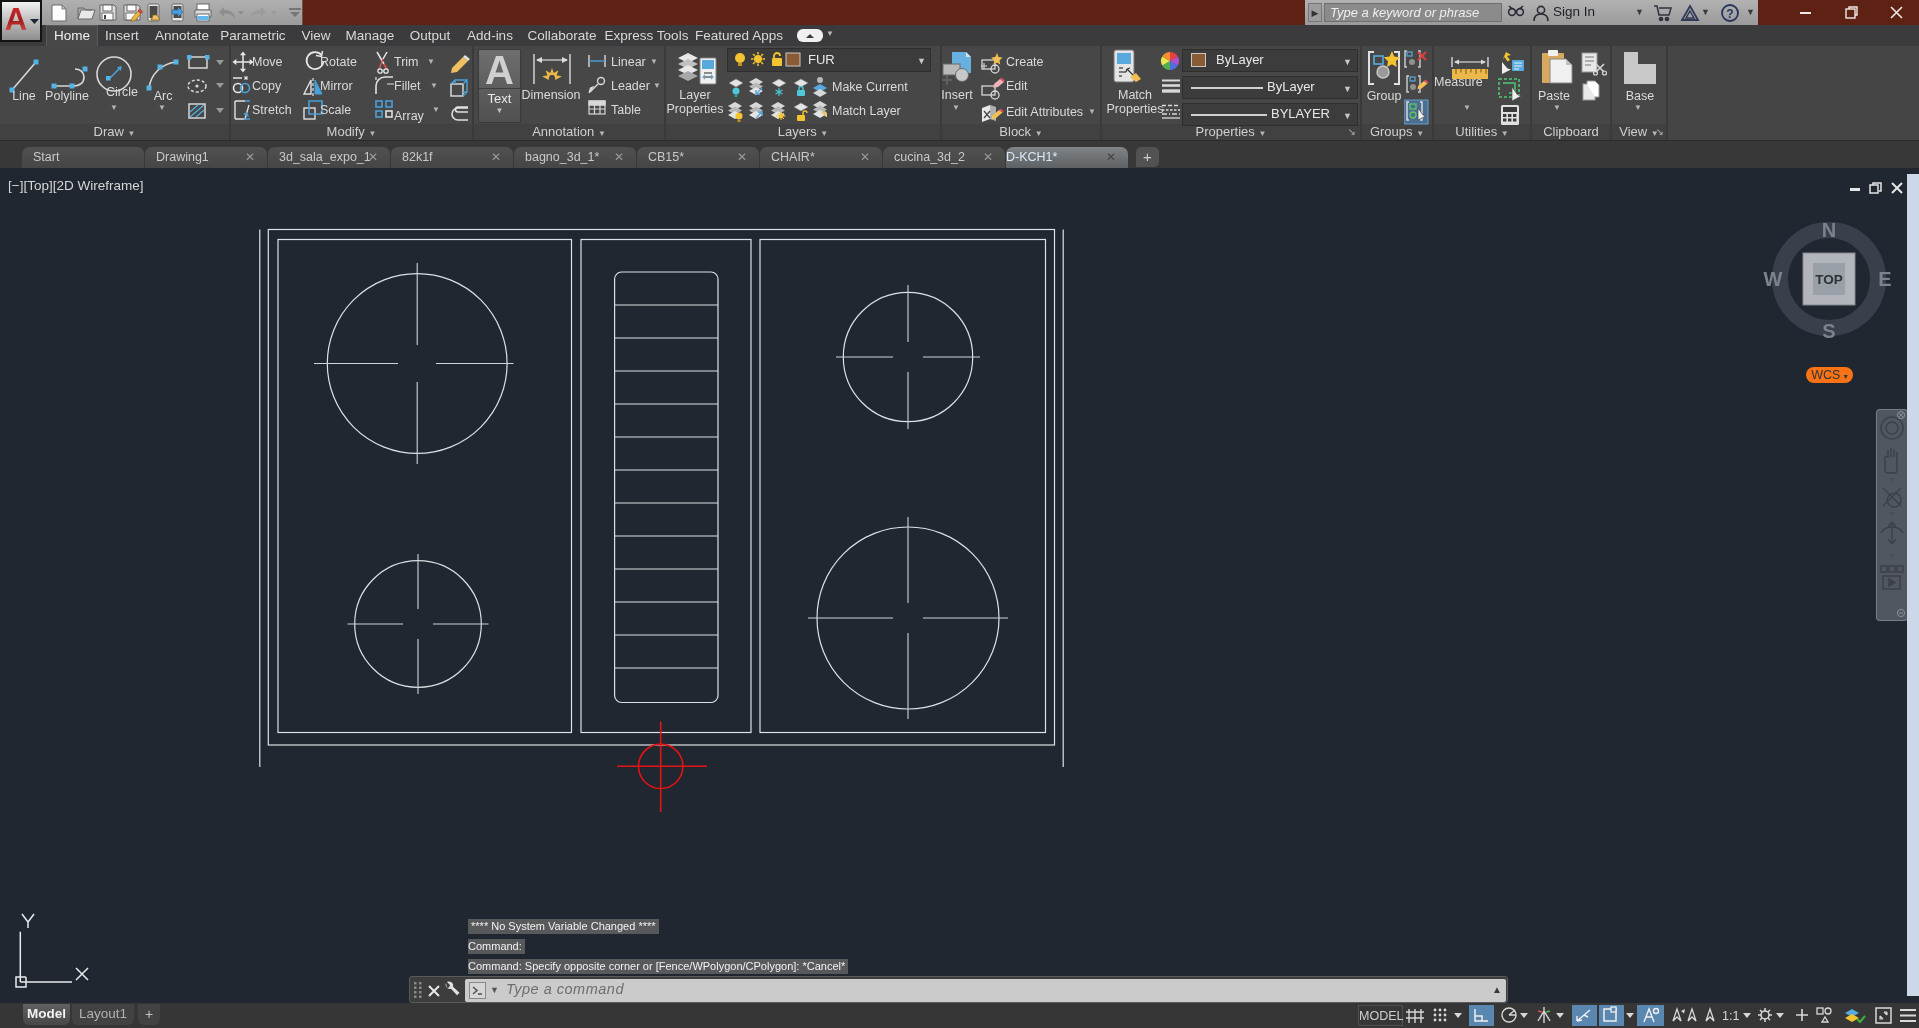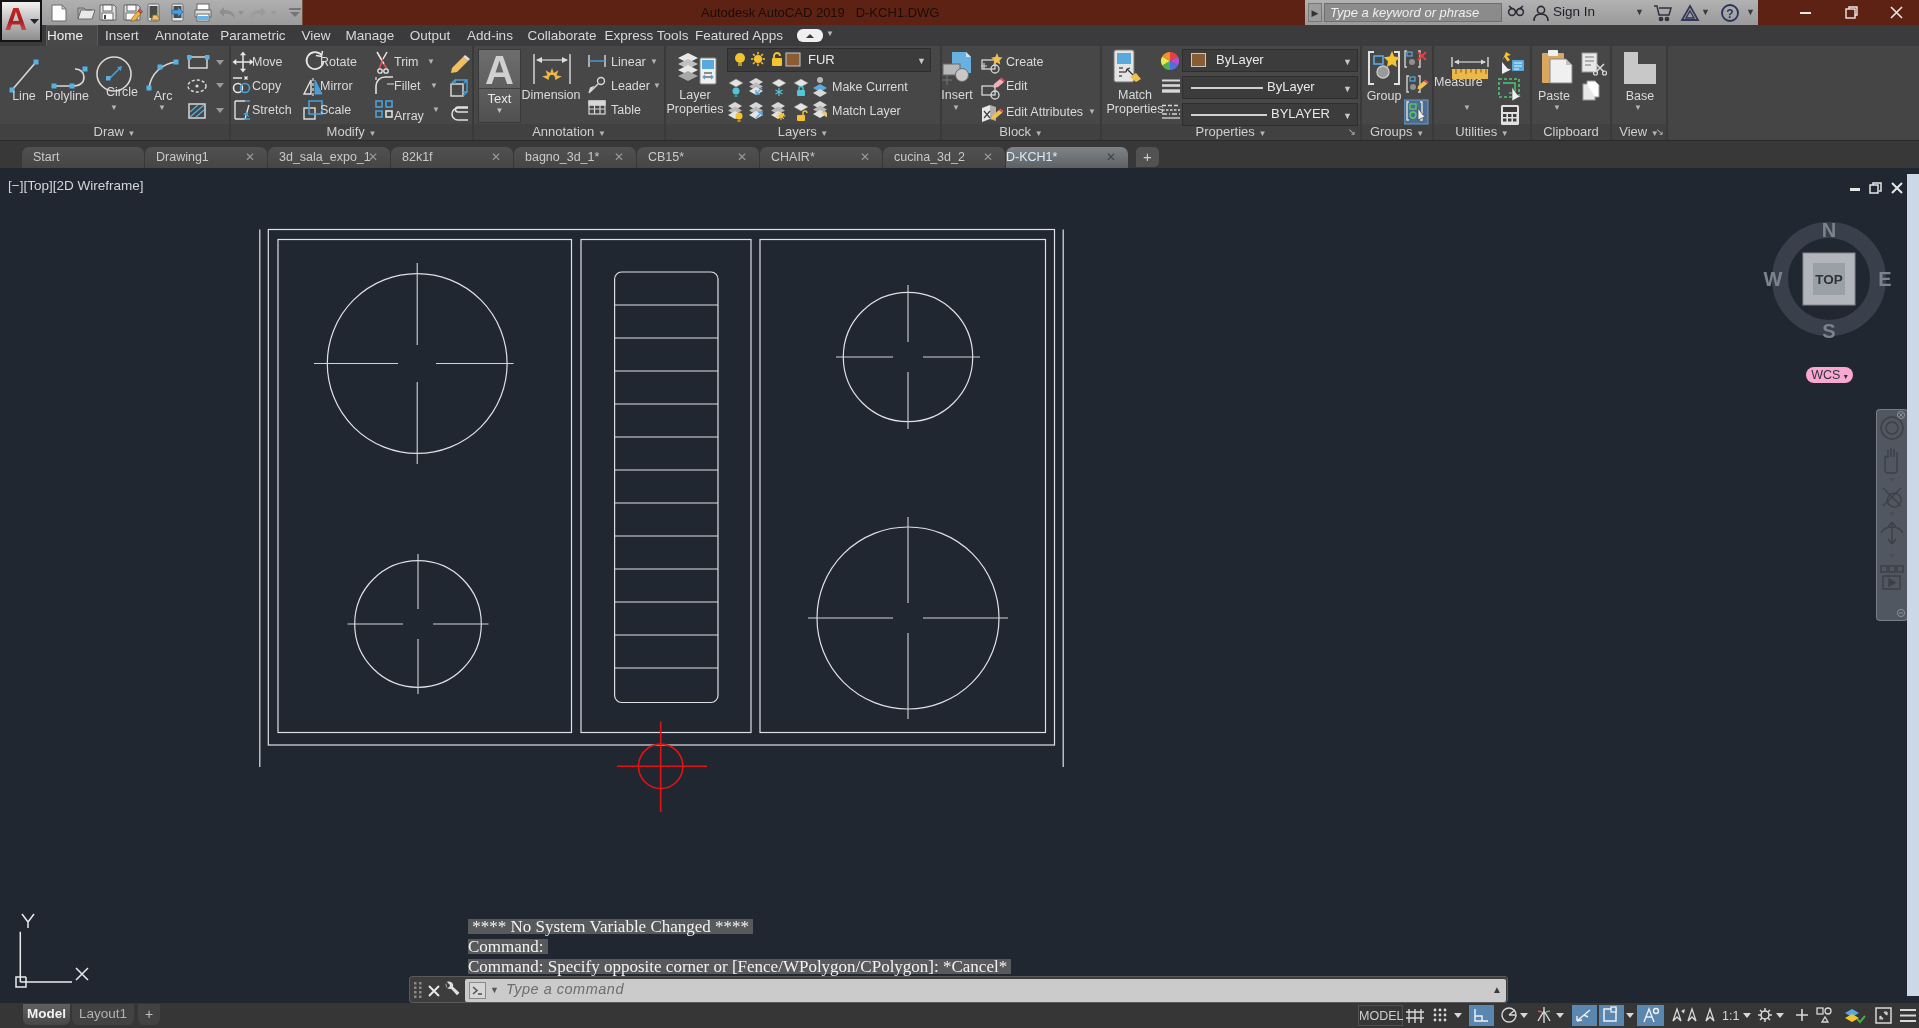--- a/index.html
+++ b/index.html
@@ -9,38 +9,38 @@
 
 #titlebar{position:absolute;left:0;top:0;width:1919px;height:25px;background:#5e2214}
 #qat{position:absolute;left:41px;top:0;width:262px;height:25px;background:linear-gradient(#b0b0b0,#9b9b9b);border-right:1px solid #77513f}
 #abtn{position:absolute;left:0px;top:0px;width:42px;height:42px;background:linear-gradient(#f2f2f2,#c2c2c2 45%,#8e8e8e);z-index:30;border:2px solid #141414}
 #titletext{position:absolute;left:701px;top:5px;width:520px;height:17px;color:#1c0c06;font-size:13px;white-space:pre}
 #rightstrip{position:absolute;left:1305px;top:0;width:453px;height:25px;background:linear-gradient(#b2b2b2,#9a9a9a)}
 .wbtn{position:absolute;top:0;height:25px;color:#e8e0dc;text-align:center;font-size:14px;line-height:24px}
 
 #ribtabs{position:absolute;left:0;top:25px;width:1919px;height:21px;background:#3b3b3d}
 .rtab{position:absolute;top:25px;height:21px;line-height:21px;color:#d8d8d8;font-size:13.5px;text-align:center}
-#hometab{position:absolute;left:46px;top:25px;width:52px;height:21px;background:#484848;border:1px solid #5a5a5a;border-bottom:none;color:#f0f0f0;font-size:13.5px;line-height:20px}
+#hometab{position:absolute;left:46px;top:25px;width:52px;height:21px;background:#484848;border:1px solid #5a5a5a;border-bottom:none;color:#f0f0f0;font-size:13.5px;text-align:center;line-height:20px}
 
 #ribbon{position:absolute;left:0;top:46px;width:1919px;height:94px;background:#474747}
 #ribbon .empty{position:absolute;left:1668px;top:0;width:251px;height:94px;background:#454545}
 .panel-sep{position:absolute;top:0;width:2px;height:94px;background:#3a3a3a}
 .pfoot{position:absolute;top:78px;height:16px;background:#414141;color:#cfcfcf;font-size:13px;text-align:center;line-height:15px}
 .plabel{position:absolute;color:#dadada;font-size:12.5px;white-space:nowrap}
 .dd{color:#b4b4b4;font-size:8px}
 
 #ftabbar{position:absolute;left:0;top:140px;width:1919px;height:28px;background:#383838;border-top:1px solid #2b2b2b}
 .ftab{position:absolute;top:147px;height:21px;background:linear-gradient(#505050,#464646);border-radius:7px 7px 0 0;color:#c9c9c9;font-size:12.5px;line-height:21px}
 .ftab .x{position:absolute;right:12px;top:0;color:#9a9a9a;font-size:12px}
 
 #canvas{position:absolute;left:0;top:168px;width:1919px;height:860px;background:#212731}
 #vplabel{position:absolute;left:8px;top:178px;color:#d5d5d5;font-size:13.5px}
 #scrollbar{position:absolute;left:1907px;top:174px;width:12px;height:822px;background:#ccd7e7}
 
-.cmdhist{position:absolute;left:468px;height:15px;background:#58595b;color:#f2f2f2;font-family:Liberation Serif, serif;font-size:17px;line-height:15px;white-space:pre}
+.cmdhist{position:absolute;left:468px;height:15px;background:#58595b;color:#f2f2f2;font-family:Liberation Sans, sans-serif;font-size:11px;line-height:15px;white-space:pre}
 #cmdbar{position:absolute;left:409px;top:976px;width:1099px;height:27px;background:#3d3d3d;border:1px solid #5a5a5a;border-radius:3px}
 #cmdinput{position:absolute;left:55px;top:2px;width:1041px;height:23px;background:#cbcbcb;border-radius:2px}
 
 #statusbar{position:absolute;left:0;top:1003px;width:1919px;height:25px;background:#363636}
 .sic{position:absolute;top:1005px;height:21px;color:#e2e2e2;font-size:13px;line-height:21px;text-align:center}
 </style>
 </head>
 <body>
 <div id="app">
 <div id="titlebar"></div>
@@ -118,21 +118,20 @@
           <linearGradient id="redA" x1="0" y1="0" x2="0" y2="1">
             <stop offset="0" stop-color="#d42a2a"></stop>
             <stop offset="0.55" stop-color="#a81e1e"></stop>
             <stop offset="1" stop-color="#e06a6a"></stop>
           </linearGradient>
         </defs>
 <text x="14" y="28" font-family="Liberation Sans" font-weight="bold" font-size="31" fill="url(#redA)" text-anchor="middle">A</text>
 <path d="M28 17 l4.5 5 4.5-5 z" fill="#1c2733"></path>
 </svg>
 </div>
-<div id="titletext">Autodesk AutoCAD 2019&nbsp;&nbsp;&nbsp;D-KCH1.DWG</div>
 <div id="rightstrip">
  <div class="abs" style="left:3px;top:3px;width:14px;height:19px;background:#9d9d9d;border:1px solid #777;color:#333;font-size:9px;line-height:18px;text-align:center">▶</div>
  <div class="abs" style="left:19px;top:3px;width:178px;height:19px;background:#8b8b8b;border:1px solid #6f6f6f;color:#efefef;font-size:13px;font-style:italic;line-height:18px;padding-left:5px">Type a keyword or phrase</div>
  <svg class="abs" style="left:200px;top:4px" width="22" height="18" viewBox="0 0 22 18">
         <g fill="none" stroke="#2c2c38" stroke-width="1.6">
           <circle cx="7" cy="8" r="3.4"></circle>
           <circle cx="15" cy="8" r="3.4"></circle>
           <path d="M10.4 8 h1.2 M7 4.6 l-3-2.6 M15 4.6 l3-2.6"></path>
         </g>
       </svg>
@@ -727,21 +726,21 @@
   <text x="66" y="24">N</text>
         <text x="66" y="125">S</text>
         <text x="10" y="73">W</text>
         <text x="122" y="73">E</text>
  </g>
  <rect x="40" y="40" width="52" height="52" fill="#b2b6bc" stroke="#83878d" stroke-width="1"></rect>
  <rect x="50" y="50" width="32" height="32" fill="#9aa0a8"></rect>
  <text x="66" y="71" font-size="13.5" font-weight="bold" fill="#2e3338" text-anchor="middle" font-family="Liberation Sans">TOP</text>
 </svg>
 
-<div class="abs" style="left:1806px;top:367px;width:47px;height:16px;background:#f9a8d4;border-radius:8px;color:#2f343a;font-size:12.5px;line-height:16px;text-align:center">WCS <span style="font-size:8px">▾</span></div>
+<div class="abs" style="left:1806px;top:367px;width:47px;height:16px;background:#f97316;border-radius:8px;color:#2f343a;font-size:12.5px;line-height:16px;text-align:center">WCS <span style="font-size:8px">▾</span></div>
 
 <div class="abs" style="left:1876px;top:409px;width:32px;height:212px;background:rgba(122,127,134,0.55);border:1px solid rgba(160,165,172,0.5);border-radius:4px">
 <svg width="30" height="210" viewBox="0 0 30 210">
  <g fill="none" stroke="#3c4148" stroke-width="1.5">
   <circle cx="15" cy="18" r="11"></circle>
           <circle cx="15" cy="18" r="6"></circle>
   <path d="M8 60 v-12 M11 48 v-8 M14 47 v-9 M17 47 v-8 M20 48 v-6 M8 60 c0 2 1.5 3 4 3 h5 c2 0 3-1 3-3 v-12 M8 48 c0-1.5 1.5-2 3-1"></path>
   <path d="M6 78 l18 18 M24 78 L6 96 M24 92 a7 7 0 1 0-3 4 z" stroke-width="1.4"></path>
   <path d="M15 112 l0 22 M15 112 l-4 5 M15 112 l4 5 M15 134 l-4-5 M15 134 l4-5 M4 123 c2-4 6-6 11-6 s9 2 11 6" stroke-width="1.4"></path>
   <rect x="4" y="156" width="6" height="6"></rect>

